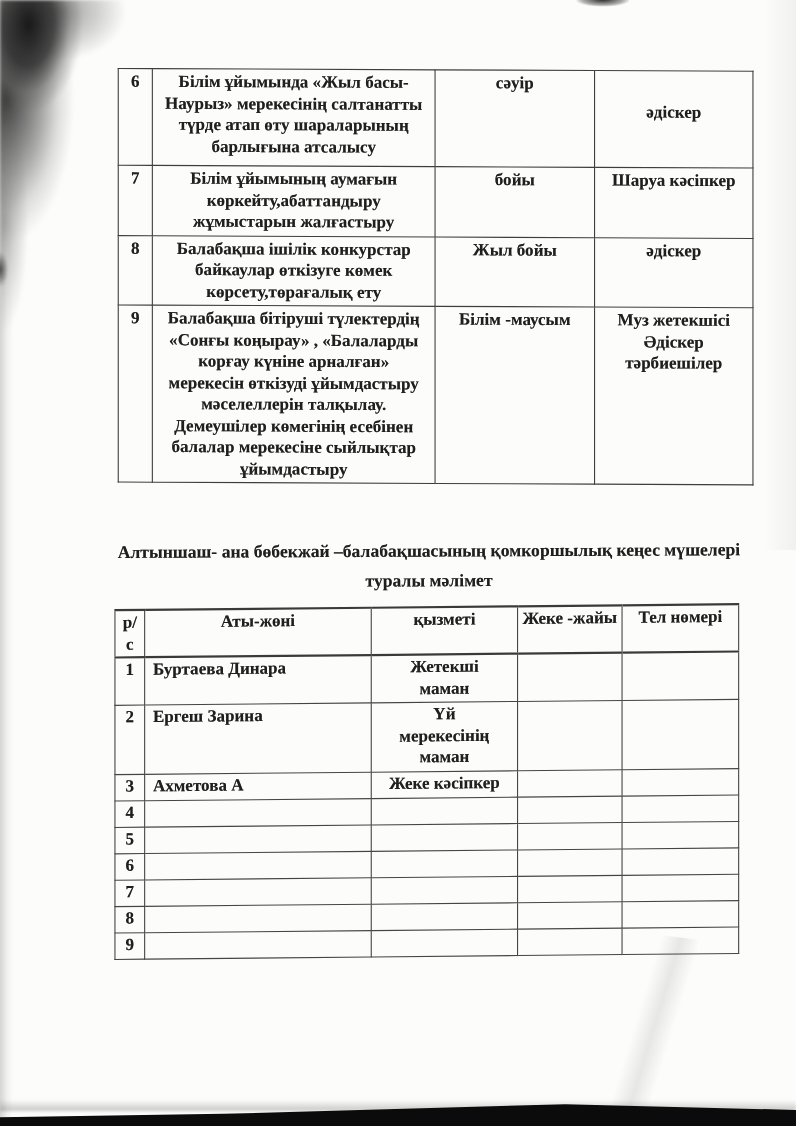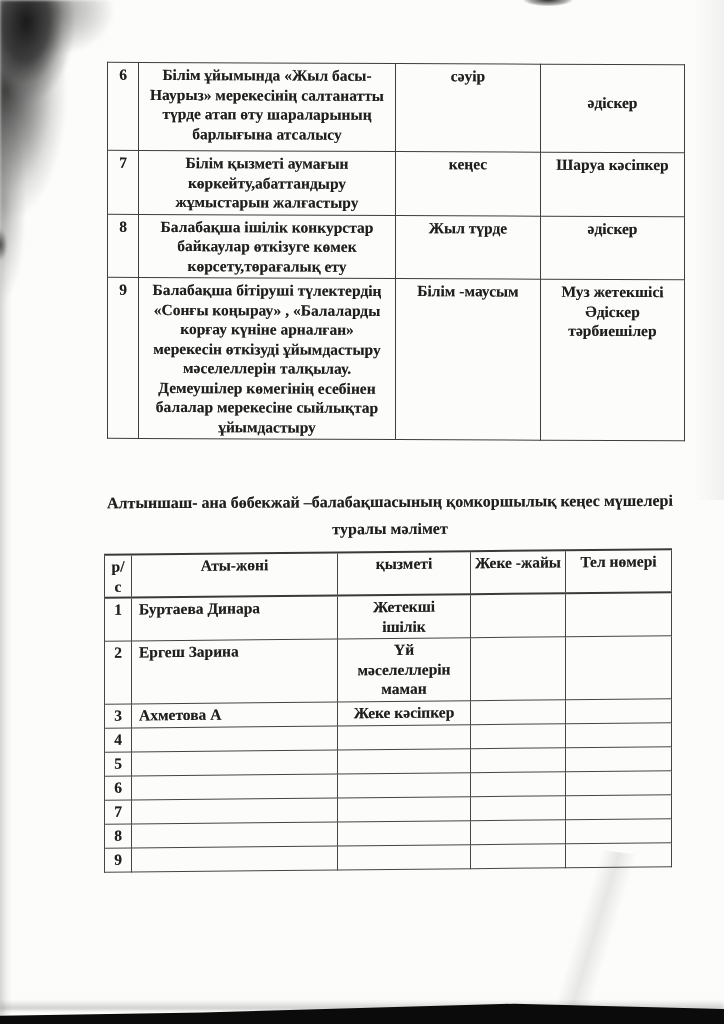--- a/index.html
+++ b/index.html
@@ -137,32 +137,32 @@
         <td>6</td>
         <td>Білім ұйымында «Жыл басы-
 Наурыз» мерекесінің салтанатты
 түрде атап өту шараларының
 барлығына атсалысу</td>
         <td>сәуір</td>
         <td class="resp-mid">әдіскер</td>
       </tr>
       <tr class="r7">
         <td>7</td>
-        <td>Білім қызметі аумағын
+        <td>Білім ұйымының аумағын
 көркейту,абаттандыру
 жұмыстарын жалғастыру</td>
-        <td>кеңес</td>
+        <td>бойы</td>
         <td>Шаруа кәсіпкер</td>
       </tr>
       <tr class="r8">
         <td>8</td>
         <td>Балабақша ішілік конкурстар
 байкаулар өткізуге көмек
 көрсету,төрағалық ету</td>
-        <td>Жыл түрде</td>
+        <td>Жыл бойы</td>
         <td>әдіскер</td>
       </tr>
       <tr class="r9">
         <td>9</td>
         <td>Балабақша бітіруші түлектердің
 «Сонғы коңырау» , «Балаларды
 корғау күніне арналған»
 мерекесін өткізуді ұйымдастыру
 мәселеллерін талқылау.
 Демеушілер көмегінің есебінен
@@ -196,29 +196,29 @@
         <th>қызметі</th>
         <th>Жеке -жайы</th>
         <th>Тел нөмері</th>
       </tr>
     </thead>
     <tbody>
       <tr class="m1">
         <td>1</td>
         <td class="name">Буртаева Динара</td>
         <td>Жетекші
-ішілік</td>
+маман</td>
         <td></td>
         <td></td>
       </tr>
       <tr class="m2">
         <td>2</td>
         <td class="name">Ергеш Зарина</td>
         <td>Үй
-мәселеллерін
+мерекесінің
 маман</td>
         <td></td>
         <td></td>
       </tr>
       <tr class="small">
         <td>3</td>
         <td class="name">Ахметова А</td>
         <td>Жеке кәсіпкер</td>
         <td></td>
         <td></td>

